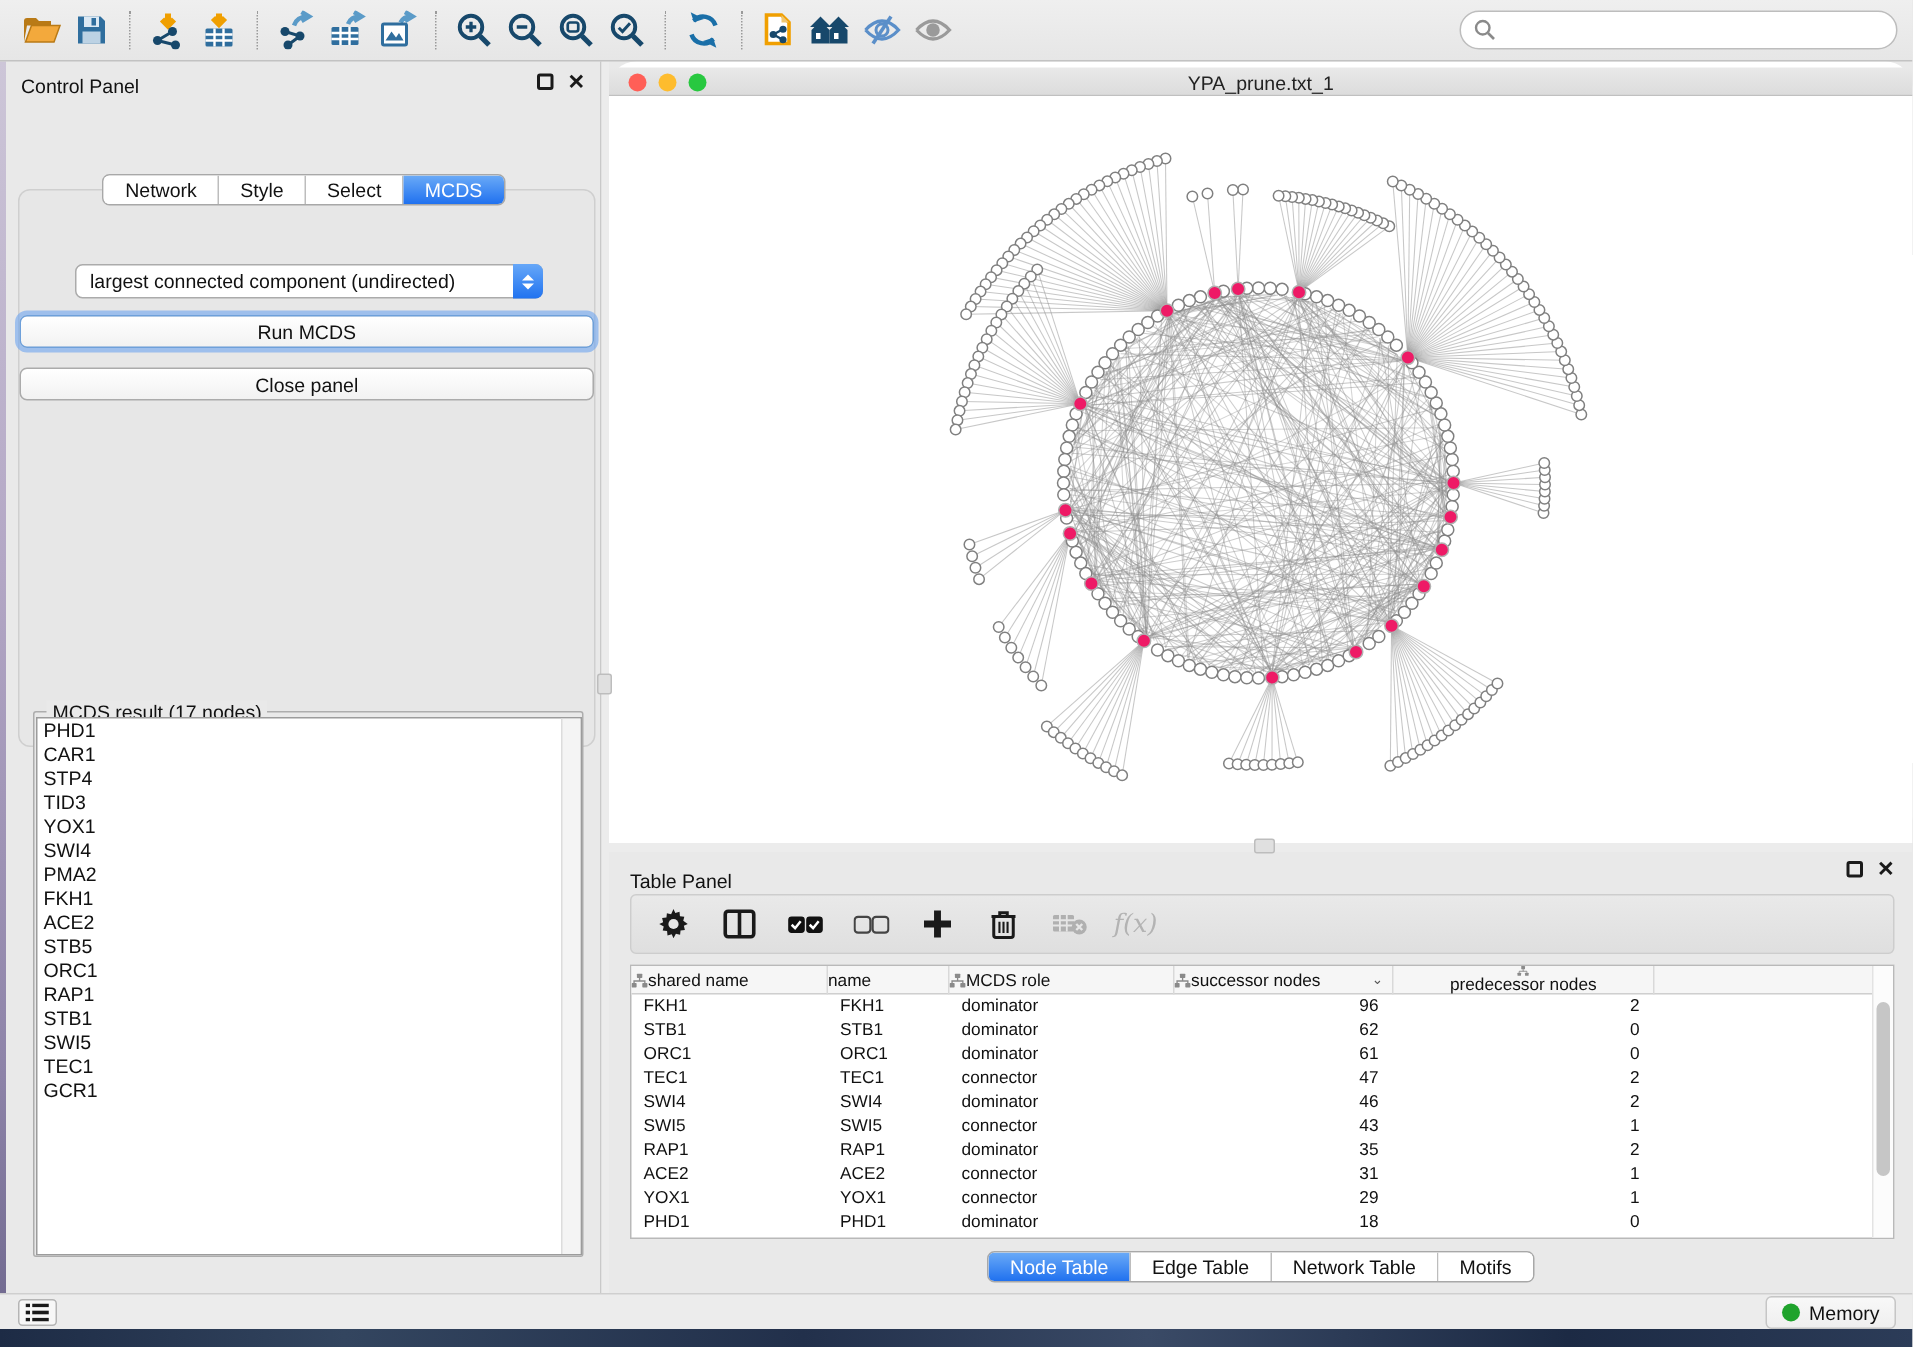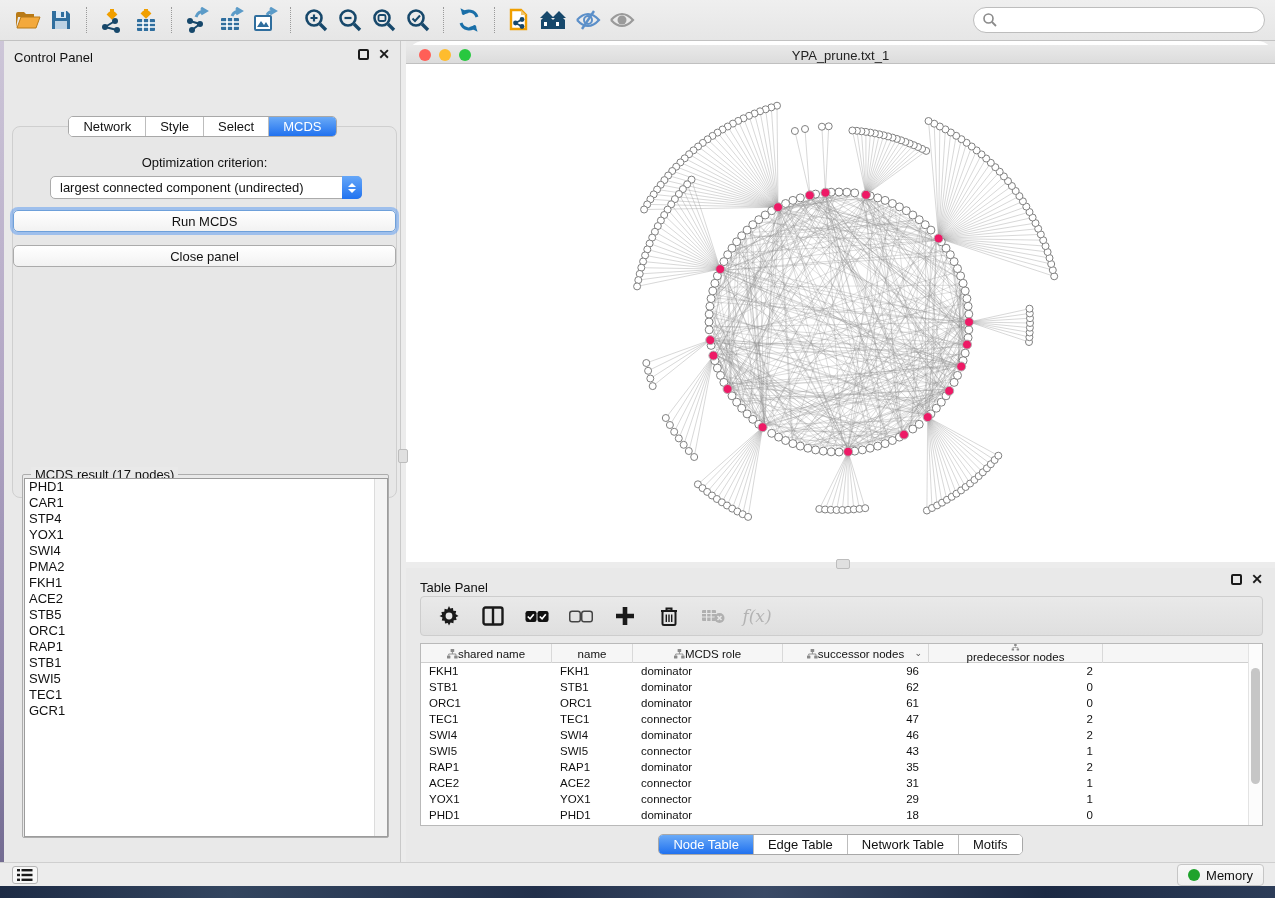--- a/index.html
+++ b/index.html
@@ -86,21 +86,21 @@
   .tp-toolbar { position:absolute; left:14px; top:28px; width:843px; height:40px;
     background:linear-gradient(#e9e9e9,#dfdfdf); border:1px solid #cdcdcd; border-radius:4px;
     display:flex; align-items:center; gap:20px; padding-left:16px; }
   .tpi { display:flex; align-items:center; justify-content:center; width:24px; height:24px; }
   .fx { font-family:"DejaVu Serif", serif; font-style:italic; font-size:17px; color:#b3b3b3; }
 
   .grid { position:absolute; left:14px; top:75px; width:843px; height:183px; background:#fff; border:1px solid #b9b9b9; }
   .grid-header { position:absolute; left:0; top:0; height:19px; width:828px; background:#f6f6f6;
     border-bottom:1px solid #cfcfcf; display:flex; }
   .gh-cell { position:relative; height:19px; border-right:1px solid #d9d9d9; display:flex;
-    align-items:center; justify-content:center; font-size:11.5px; color:#111; gap:0; }
+    align-items:center; justify-content:flex-start; font-size:11.5px; color:#111; gap:0; }
   .gh-cell .sorter { position:absolute; right:6px; top:4px; font-size:9px; color:#555; }
   .grid-body { position:absolute; left:0; top:19px; width:828px; }
   .grow { display:flex; height:16px; align-items:center; }
   .gcell { font-size:11.5px; color:#111; overflow:hidden; white-space:nowrap; }
   .grid-scroll { position:absolute; right:0; top:0; width:14px; height:181px; background:#fcfcfc; border-left:1px solid #e3e3e3; }
   .grid-thumb { position:absolute; left:2px; top:24px; width:9px; height:116px; background:#c6c6c6; border-radius:5px; }
 
   .tp-tabs-wrap { position:absolute; left:0; top:266px; width:869px; display:flex; justify-content:center; }
 
   
@@ -278,40 +278,40 @@
   </div>
   <div class="ctl-tabs-wrap">
     <div class="seg-tabs" id="ctl-tabs">
         <span class="seg-tab">Network</span>
         <span class="seg-tab">Style</span>
         <span class="seg-tab">Select</span>
         <span class="seg-tab sel">MCDS</span>
       </div>
   </div>
   <div class="ctl-section">
-    <div class="opt-label">Optimization criterion:</div>
     <div class="dropdown">
       <span class="dd-text">largest connected component (undirected)</span>
       <span class="dd-cap">
           <i class="dd-up"></i>
           <i class="dd-down"></i>
         </span>
     </div>
     <div class="run-row">
       <button class="btn focusring">Run MCDS</button>
       <button class="btn">Close panel</button>
     </div>
   </div>
   <div class="result-group">
     <span class="result-legend">MCDS result (17 nodes)</span>
     <div class="result-list" id="result-list">
       <div class="result-scroll"></div>
     <div class="result-item">PHD1</div>
         <div class="result-item">CAR1</div>
         <div class="result-item">STP4</div>
+        <div class="result-item">TID3</div>
         <div class="result-item">YOX1</div>
         <div class="result-item">SWI4</div>
         <div class="result-item">PMA2</div>
         <div class="result-item">FKH1</div>
         <div class="result-item">ACE2</div>
         <div class="result-item">STB5</div>
         <div class="result-item">ORC1</div>
         <div class="result-item">RAP1</div>
         <div class="result-item">STB1</div>
         <div class="result-item">SWI5</div>

